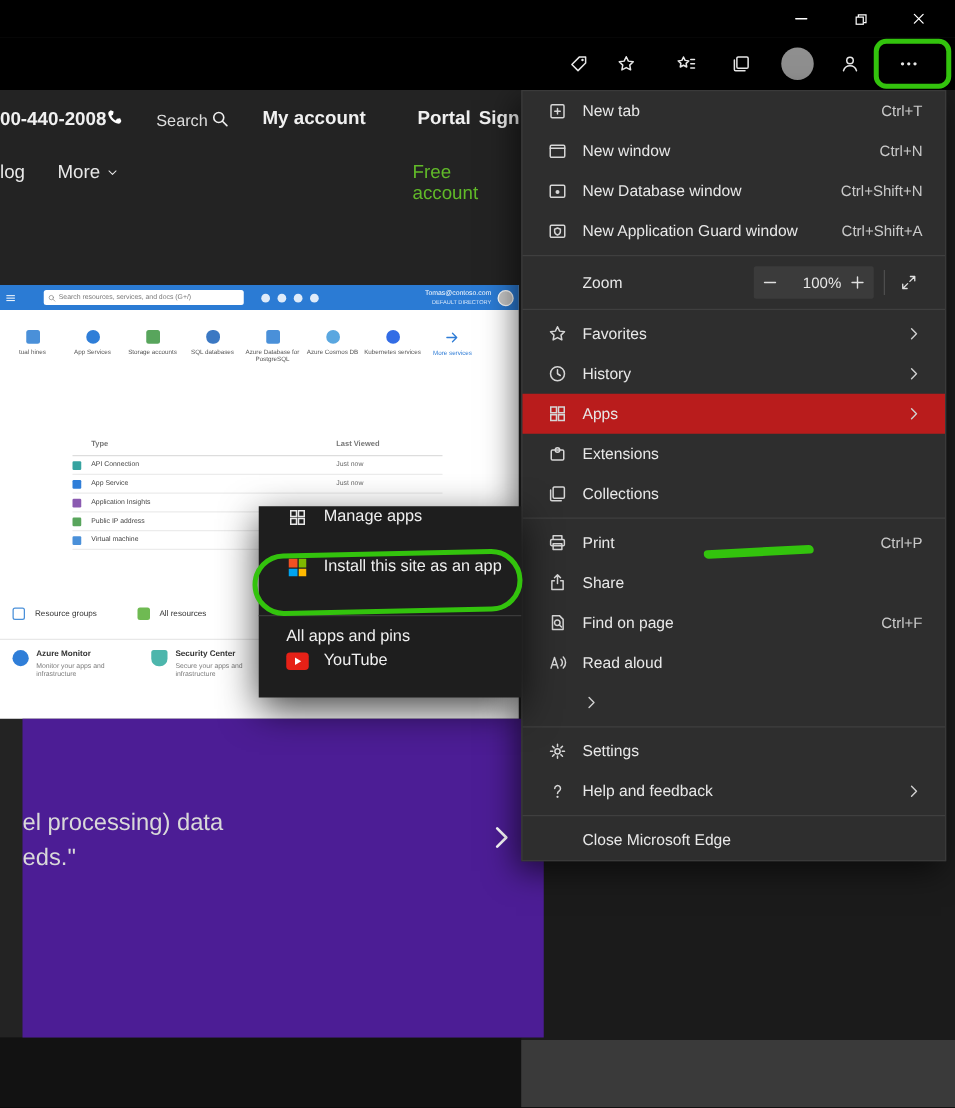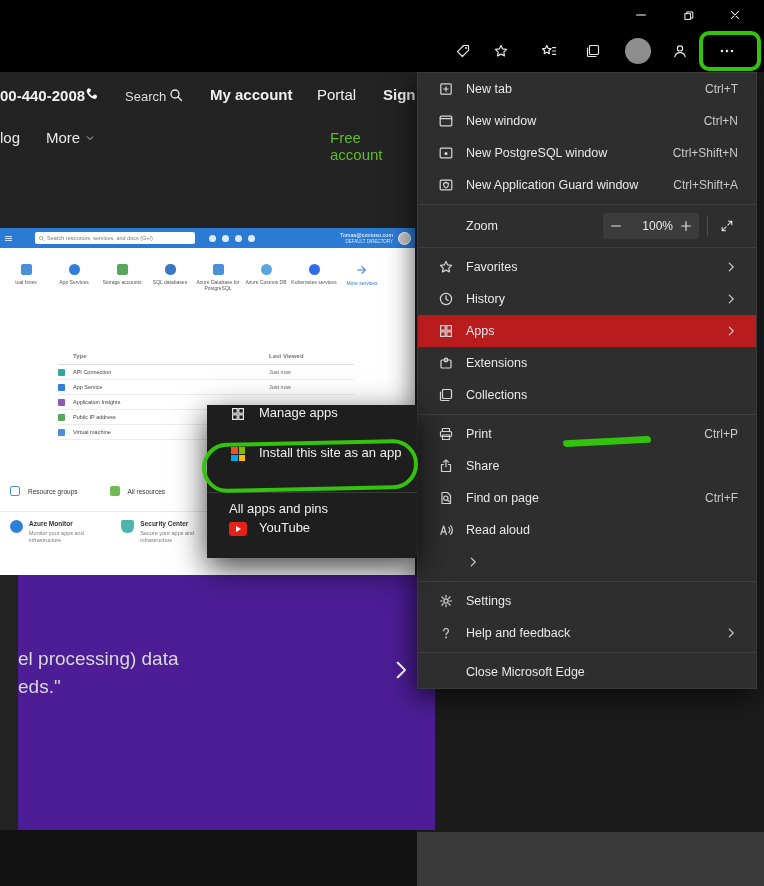--- a/index.html
+++ b/index.html
@@ -27,21 +27,21 @@
   .page-left{position:absolute;left:0;top:72px;width:417px;height:758px;background:#232323;z-index:2}
   .strip-left{position:absolute;left:0;top:830px;width:417px;height:56px;background:#121212;z-index:2}
   .strip-right{position:absolute;left:417px;top:832px;width:347px;height:54px;background:#3a3a3a;z-index:2}
 
   .nav1{position:absolute;left:0;top:84px;width:417px;height:30px;color:#f0f0f0;z-index:3}
   .nav1 .phone-num{position:absolute;left:0;top:3px;font-size:15px;font-weight:bold}
   .nav1 .phone-ic{position:absolute;left:84px;top:2px;color:#fff}
   .nav1 .search-lbl{position:absolute;left:125px;top:5px;font-size:13px;color:#ddd}
   .nav1 .search-ic{position:absolute;left:168px;top:3px;color:#eee}
   .nav1 .myacct{position:absolute;left:210px;top:2px;font-size:15px;font-weight:600}
-  .nav1 .portal{position:absolute;left:317px;top:2px;font-size:15px;font-weight:400}
+  .nav1 .portal{position:absolute;left:334px;top:2px;font-size:15px;font-weight:700}
   .nav1 .signin{position:absolute;left:383px;top:2px;font-size:15px;font-weight:600}
   .nav2{position:absolute;left:0;top:126px;width:417px;height:26px;color:#e8e8e8;z-index:3}
   .nav2 .blog{position:absolute;left:0;top:3px;font-size:15px}
   .nav2 .morelnk{position:absolute;left:46px;top:3px;font-size:15px;display:flex;align-items:center;gap:5px}
   .nav2 .freeacct{position:absolute;left:330px;top:3px;font-size:15px;color:#61ba29}
 
   
   .azure{position:absolute;left:0;top:228px;width:415px;height:347px;background:#fff;z-index:3;font-family:"Liberation Sans",sans-serif}
   .az-bar{position:absolute;left:0;top:0;width:415px;height:20px;background:#2b7bd4;display:flex;align-items:center}
   .az-burger{color:#fff;margin:0 4px 0 4px}
@@ -574,21 +574,21 @@
         </span>
       <span class="mi-label">New window</span>
       <span class="mi-short">Ctrl+N</span>
     </div>
     <div class="mi">
       <span class="mi-ic">
           <svg class="ic16">
             <use href="#i-inprivate"></use>
           </svg>
         </span>
-      <span class="mi-label">New PostgreSQL window</span>
+      <span class="mi-label">New Database window</span>
       <span class="mi-short">Ctrl+Shift+N</span>
     </div>
     <div class="mi">
       <span class="mi-ic">
           <svg class="ic16">
             <use href="#i-guard"></use>
           </svg>
         </span>
       <span class="mi-label">New Application Guard window</span>
       <span class="mi-short">Ctrl+Shift+A</span>

